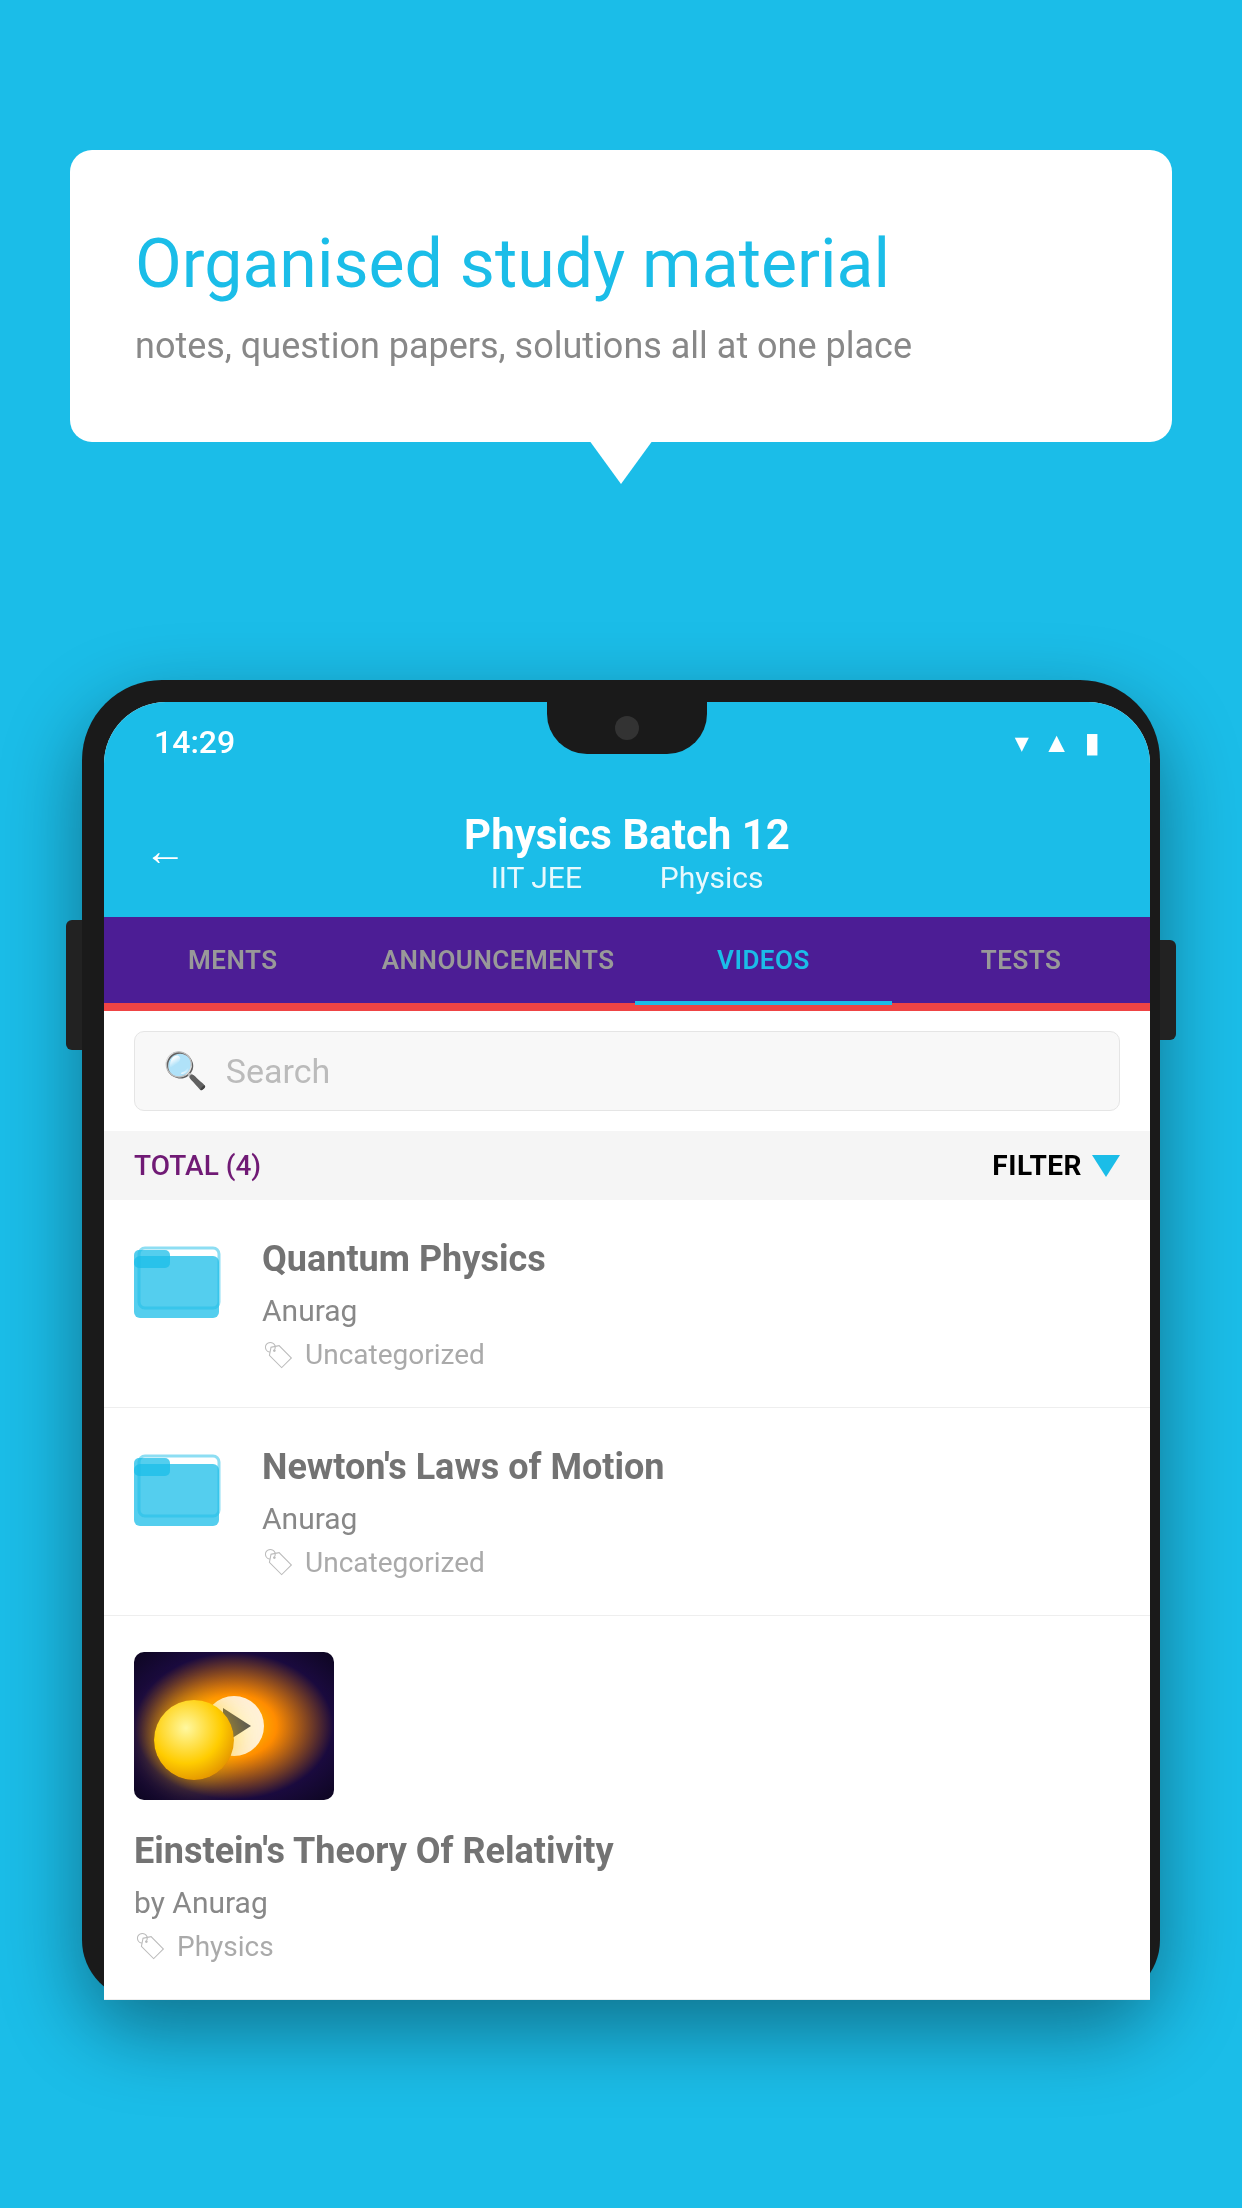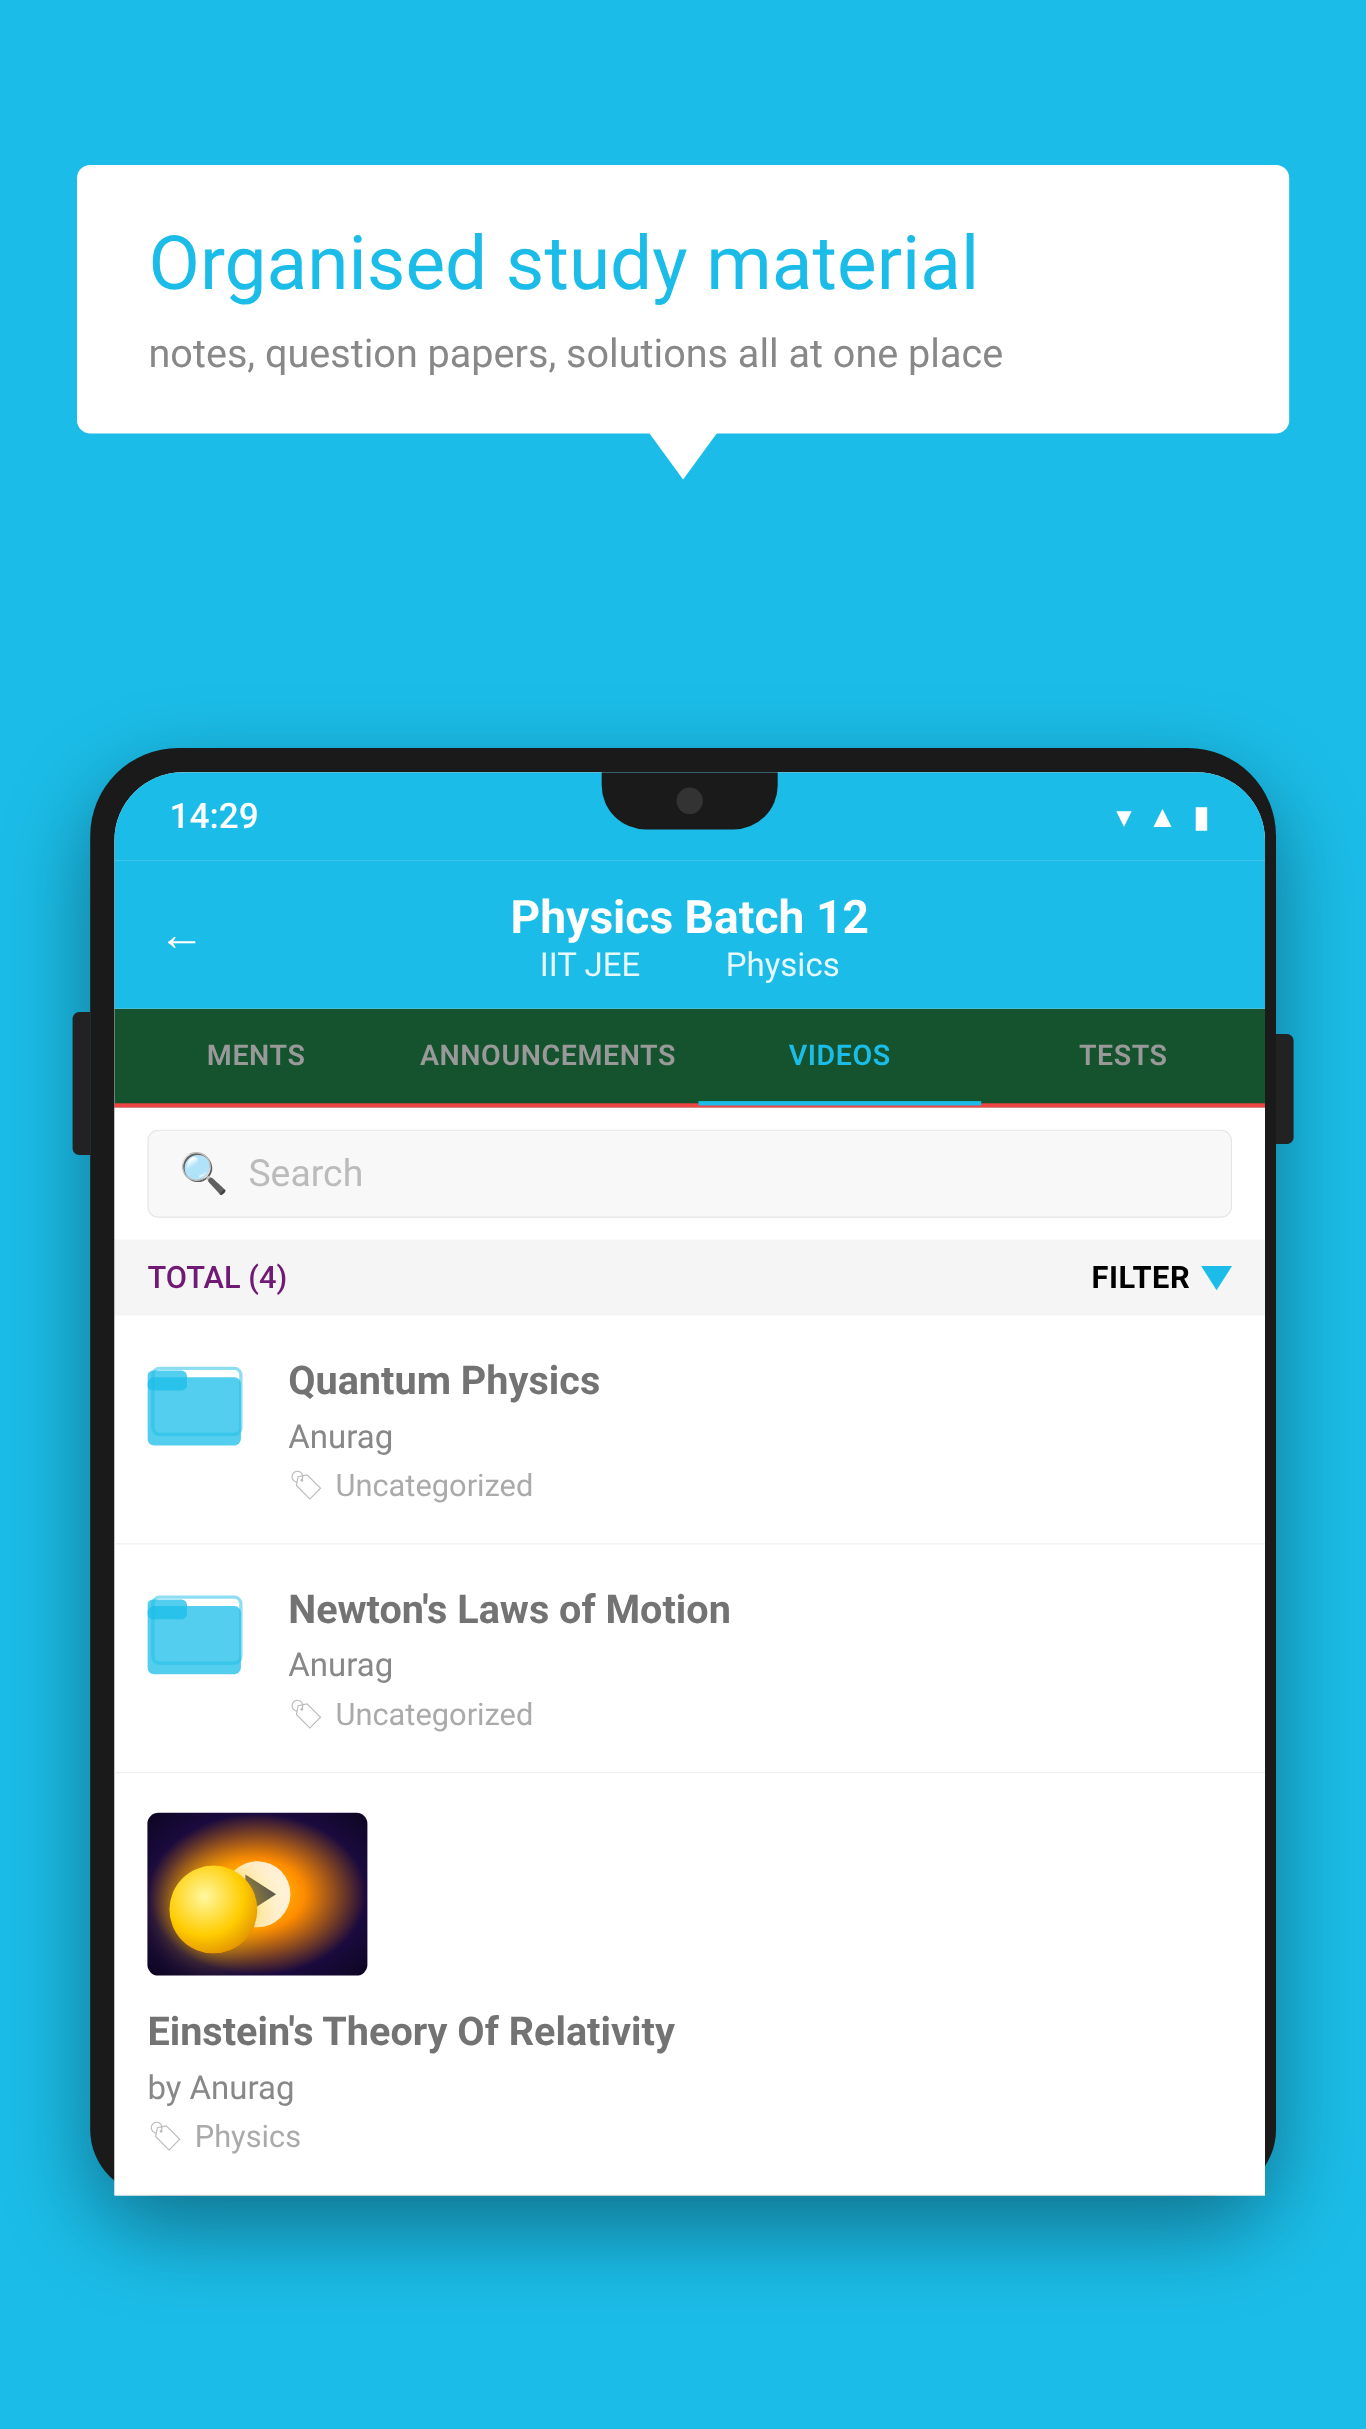--- a/index.html
+++ b/index.html
@@ -14,22 +14,22 @@
 
     
     .speech-bubble-container {
       position: absolute;
       top: 150px;
       left: 70px;
       right: 70px;
     }
     .speech-bubble {
       background: white;
-      border-radius: 12px;
-      padding: 51px 65px;
+      border-radius: 22px;
+      padding: 75px 65px;
       position: relative;
     }
     .speech-bubble::after {
       content: '';
       position: absolute;
       bottom: -42px;
       left: 50%;
       transform: translateX(-50%);
       width: 0;
       height: 0;
@@ -163,23 +163,23 @@
     .header-subtitle {
       color: rgba(255,255,255,0.9);
       font-size: 30px;
     }
     .header-subtitle span {
       margin: 0 12px;
     }
 
     
     .tabs-bar {
-      background: #14532d;
-      display: flex;
-      border-bottom: 4px solid #ef4444;
+      background: #4c1d95;
+      display: flex;
+      border-bottom: 8px solid #ef4444;
     }
     .tab-item {
       padding: 28px 20px;
       font-size: 26px;
       color: #999;
       font-weight: 600;
       letter-spacing: 0.5px;
       flex: 1;
       text-align: center;
       position: relative;

